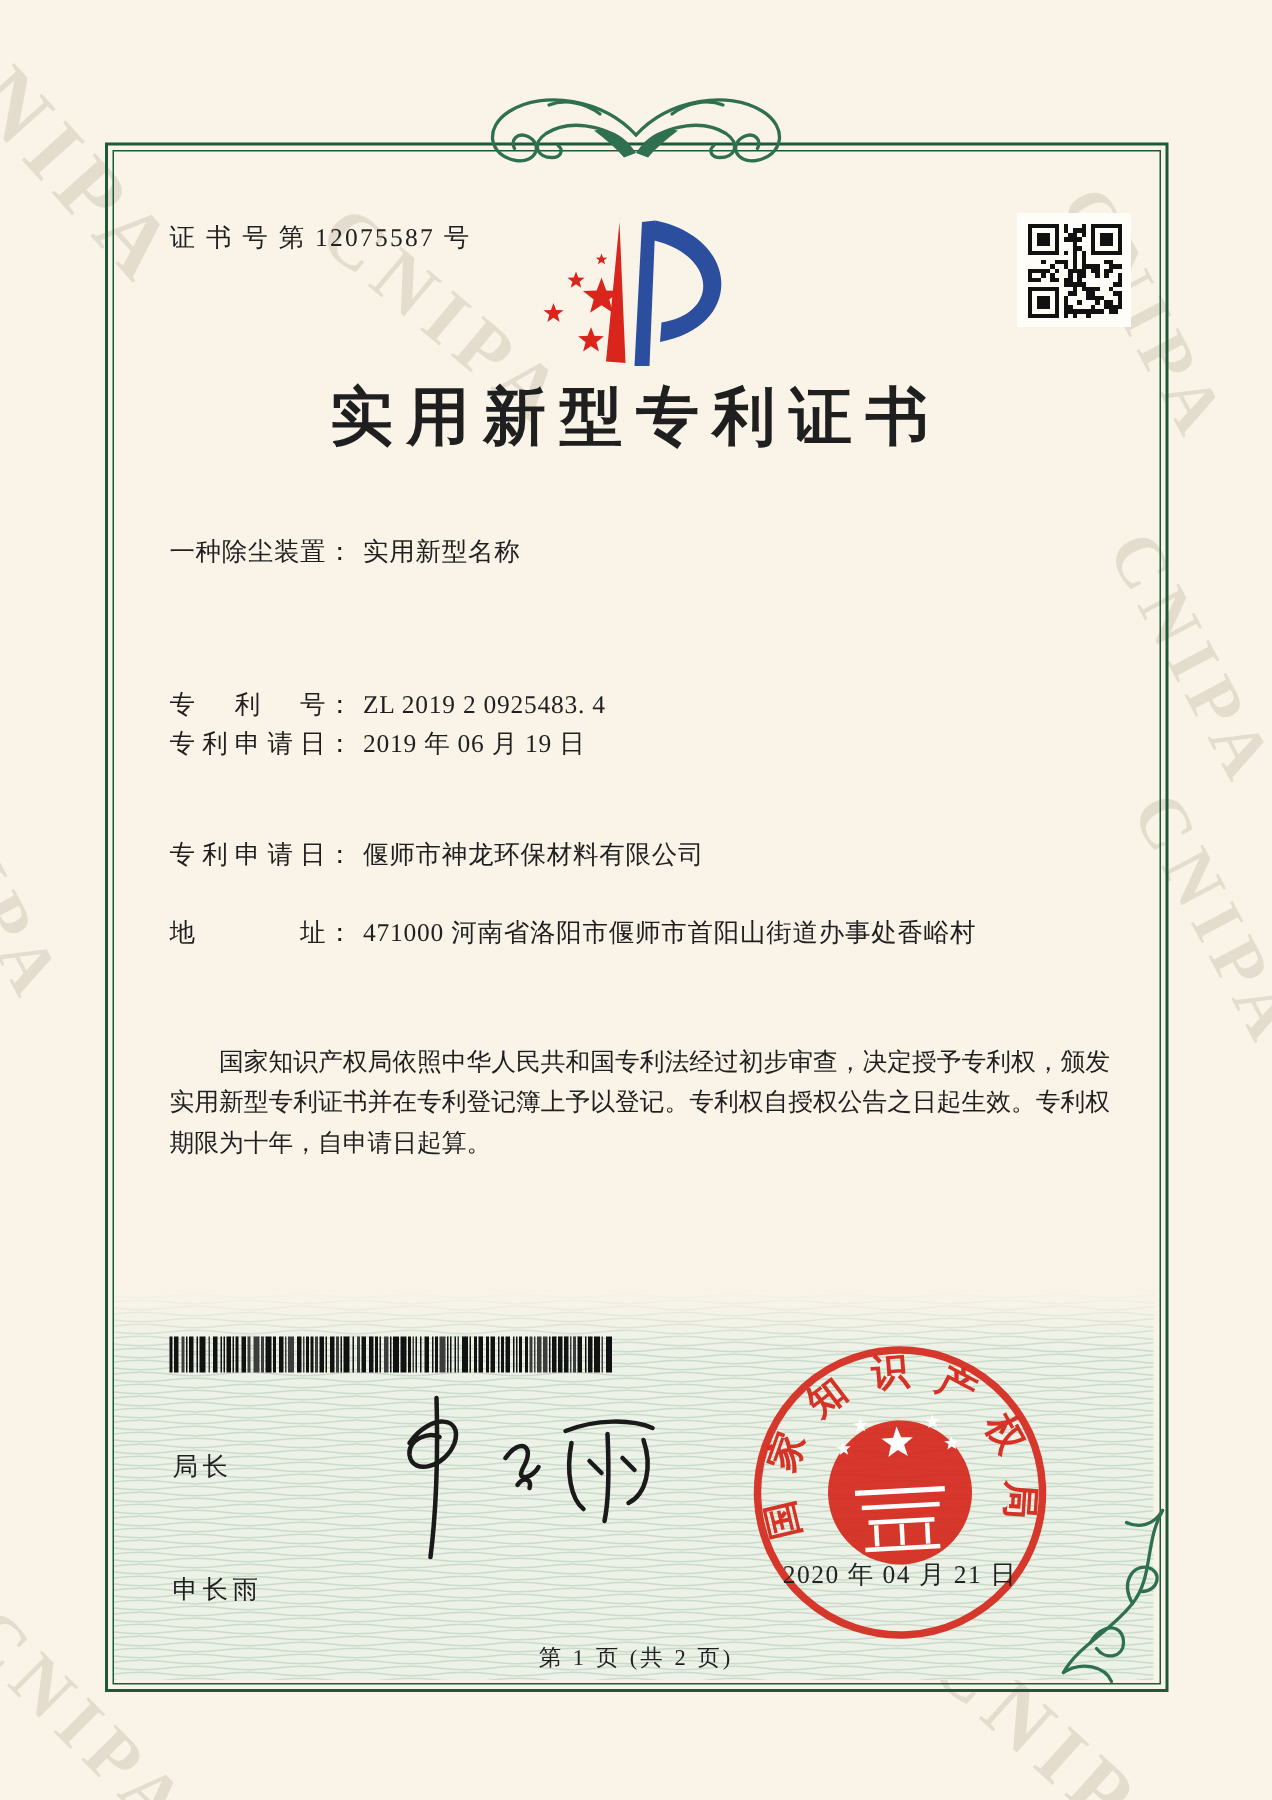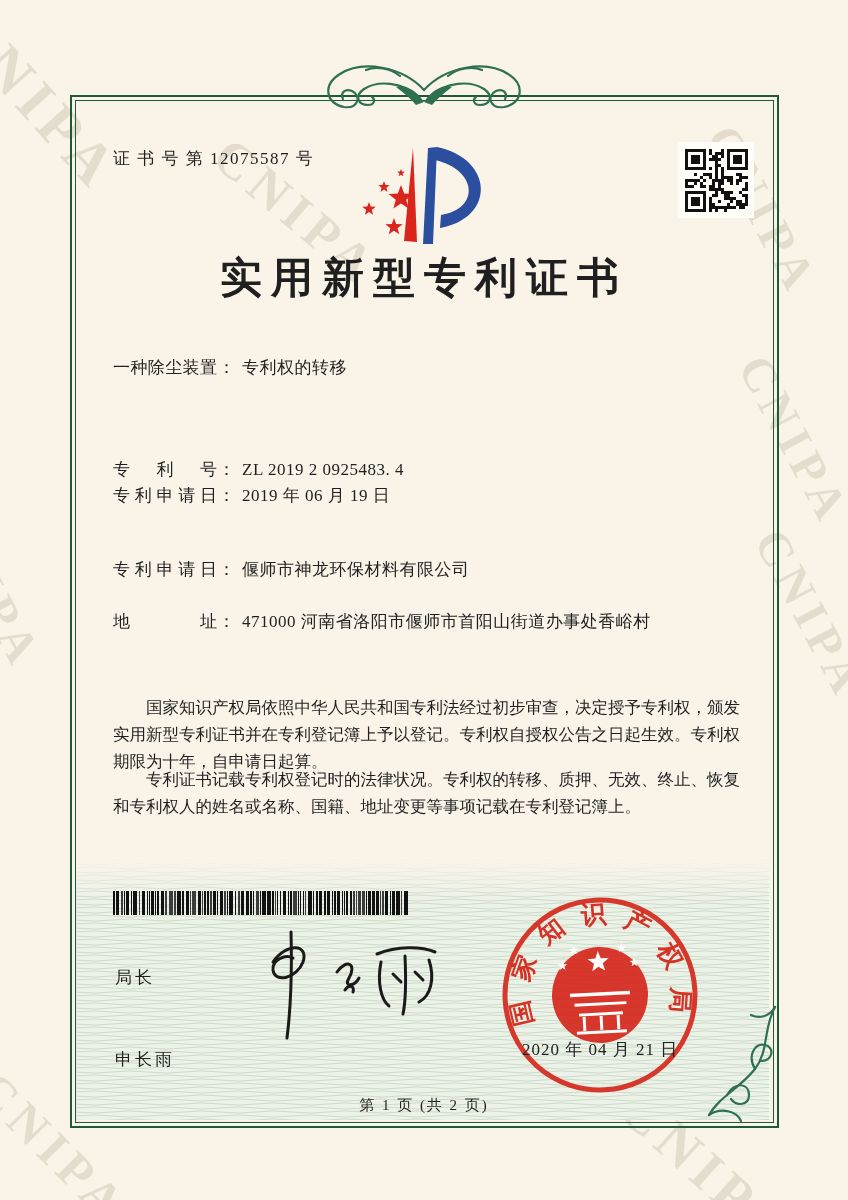--- a/index.html
+++ b/index.html
@@ -404,37 +404,36 @@
         <rect x="6" y="20" width="1" height="1" fill="#111"></rect>
         <rect x="8" y="20" width="1" height="1" fill="#111"></rect>
         <rect x="10" y="20" width="1" height="1" fill="#111"></rect>
         <rect x="13" y="20" width="1" height="1" fill="#111"></rect>
       </svg>
   </div>
 
   <div class="title">实用新型专利证书</div>
 
   <div class="row" style="top:356px;">
-    <span class="flabel">一种除尘装置</span><span class="fcolon">：</span><span class="fvalue">专利权的转移</span>
+    <span class="flabel">一种除尘装置</span><span class="fcolon">：</span><span class="fvalue">实用新型名称</span>
   </div>
   <div class="row" style="top:458px;">
     <span class="flabel">专利号</span><span class="fcolon">：</span><span class="fvalue">ZL 2019 2 0925483. 4</span>
   </div>
   <div class="row" style="top:484px;">
     <span class="flabel">专利申请日</span><span class="fcolon">：</span><span class="fvalue">2019 年 06 月 19 日</span>
   </div>
   <div class="row" style="top:558px;">
     <span class="flabel">专利申请日</span><span class="fcolon">：</span><span class="fvalue">偃师市神龙环保材料有限公司</span>
   </div>
   <div class="row" style="top:610px;">
     <span class="flabel">地址</span><span class="fcolon">：</span><span class="fvalue">471000 河南省洛阳市偃师市首阳山街道办事处香峪村</span>
   </div>
 
   <p class="para" style="top:694px;">国家知识产权局依照中华人民共和国专利法经过初步审查，决定授予专利权，颁发实用新型专利证书并在专利登记簿上予以登记。专利权自授权公告之日起生效。专利权期限为十年，自申请日起算。</p>
-  <p class="para" style="top:766px;">专利证书记载专利权登记时的法律状况。专利权的转移、质押、无效、终止、恢复和专利权人的姓名或名称、国籍、地址变更等事项记载在专利登记簿上。</p>
 
   <div id="barcode" class="barcode">
       <div style="width:2px;background:#111;margin-right:1px;"></div>
       <div style="width:3px;background:#111;margin-right:2px;"></div>
       <div style="width:2px;background:#3c3c3c;margin-right:1px;"></div>
       <div style="width:1px;background:#111;margin-right:1px;"></div>
       <div style="width:3px;background:#111;margin-right:2px;"></div>
       <div style="width:1px;background:#111;margin-right:1px;"></div>
       <div style="width:4px;background:#111;margin-right:2px;"></div>
       <div style="width:1px;background:#3c3c3c;margin-right:2px;"></div>

